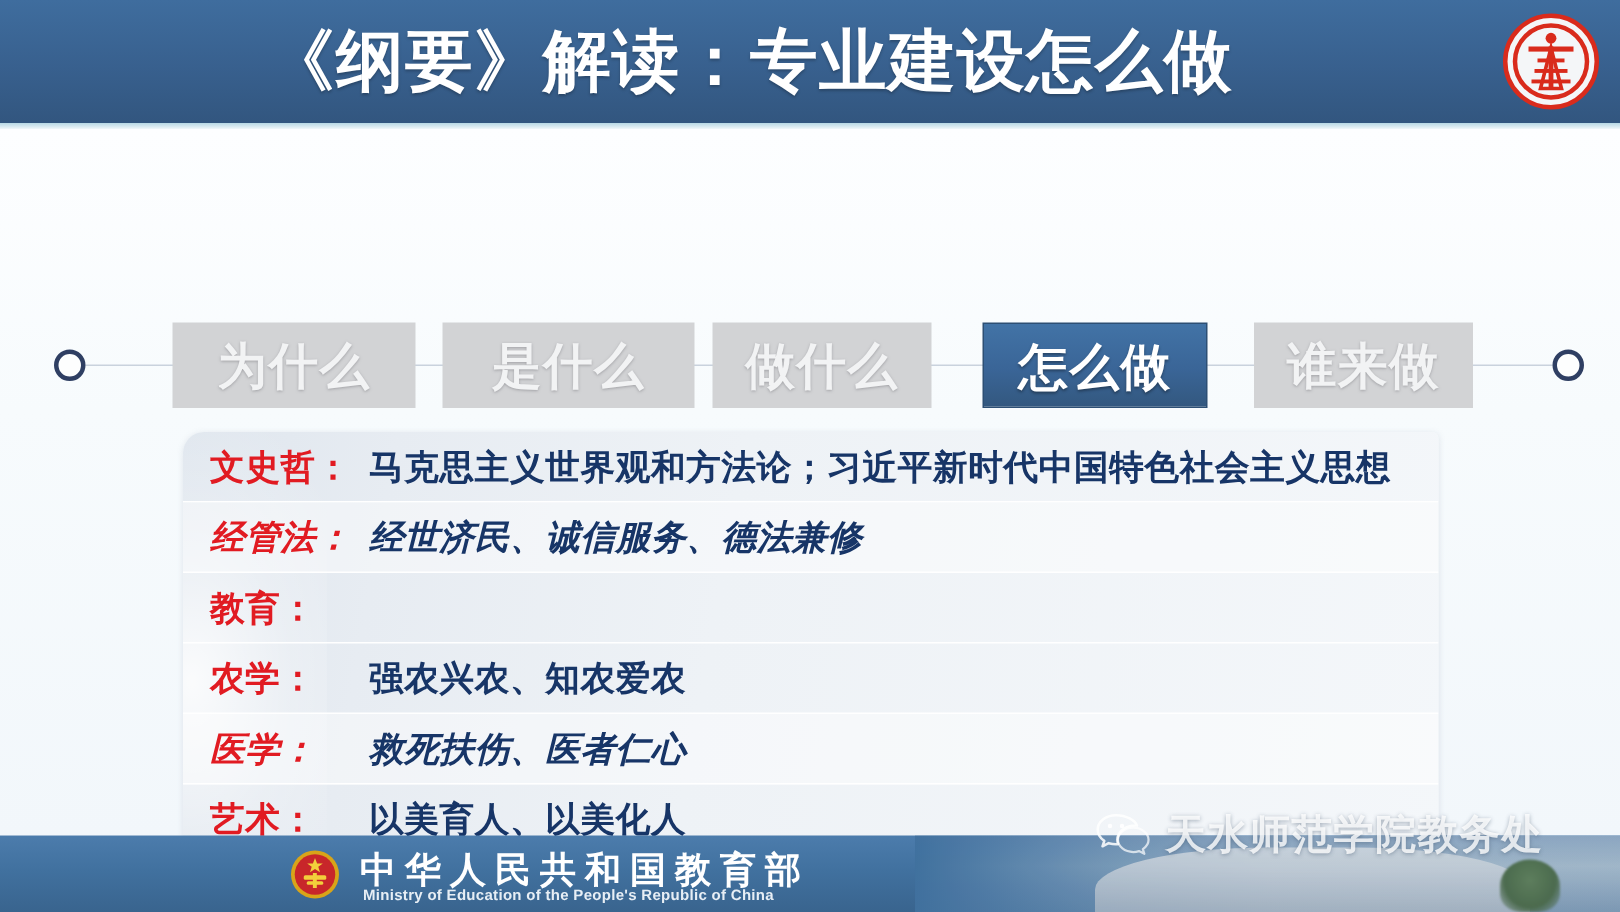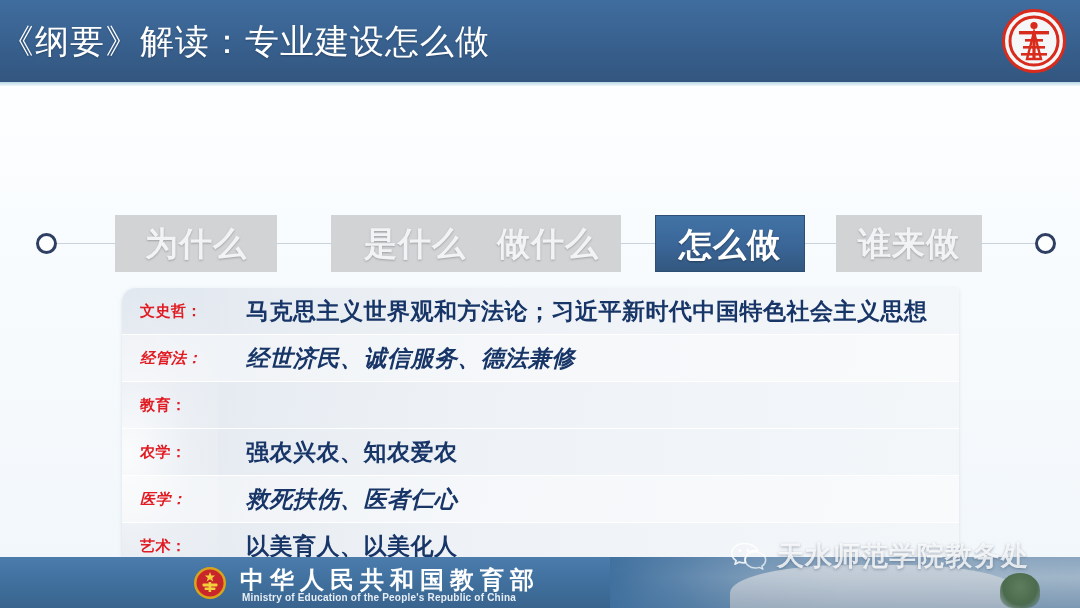--- a/index.html
+++ b/index.html
@@ -26,24 +26,24 @@
   .header-underline {
     position: absolute;
     left: 0; top: 82px;
     width: 1080px; height: 4px;
     background: linear-gradient(180deg, #b7d8e4 0%, #d9eaf1 60%, #f2f8fa 100%);
   }
   .header-title {
     position: absolute;
     left: 0; top: 12px;
     width: 1000px;
-    text-align: left;
+    text-align: center;
     color: #ffffff;
-    font-size: 34px;
-    font-weight: normal;
+    font-size: 45px;
+    font-weight: bold;
     letter-spacing: 1px;
     line-height: 58px;
     white-space: nowrap;
     text-shadow: 0 1px 2px rgba(0,0,0,0.25);
   }
   .brand-logo {
     position: absolute;
     right: 14px; top: 9px;
     width: 64px; height: 64px;
     border-radius: 50%;
@@ -97,21 +97,21 @@
     text-shadow: 0 1px 2px rgba(120,120,125,0.55);
   }
   .tab.active {
     background: linear-gradient(180deg, #4273a6 0%, #3a6597 55%, #33587f 100%);
     color: #ffffff;
     border: 1px solid #2d4f74;
     text-shadow: 0 1px 2px rgba(0,0,0,0.35);
     text-align: center;
   }
   .tab-1 { left: 115px;  width: 162px; }
-  .tab-2 { left: 295px;  width: 168px; margin-left: 36px; }
+  .tab-2 { left: 295px;  width: 168px; }
   .tab-3 { left: 475px;  width: 146px; }
   .tab-4 { left: 655px;  width: 150px; }
   .tab-5 { left: 836px;  width: 146px; }
 
   
   .panel {
     position: absolute;
     left: 122px; top: 202px;
     width: 837px; height: 332px;
     background: linear-gradient(100deg, #dfe6ee 0%, #e7ecf2 16%, #eef2f6 42%, #f4f7fa 100%);
@@ -135,21 +135,21 @@
     box-sizing: border-box;
   }
   .row:last-child { border-bottom: none; }
   .row.alt { background: rgba(255,255,255,0.42); font-style: italic; }
   .row-label {
     flex: 0 0 auto;
     width: 124px;
     padding-left: 18px;
     box-sizing: border-box;
     color: #e11b22;
-    font-size: 15px;
+    font-size: 23px;
     font-weight: bold;
     letter-spacing: 0.5px;
     white-space: nowrap;
   }
   .row-value {
     flex: 1 1 auto;
     color: #173567;
     font-size: 23px;
     font-weight: bold;
     letter-spacing: 0.5px;

